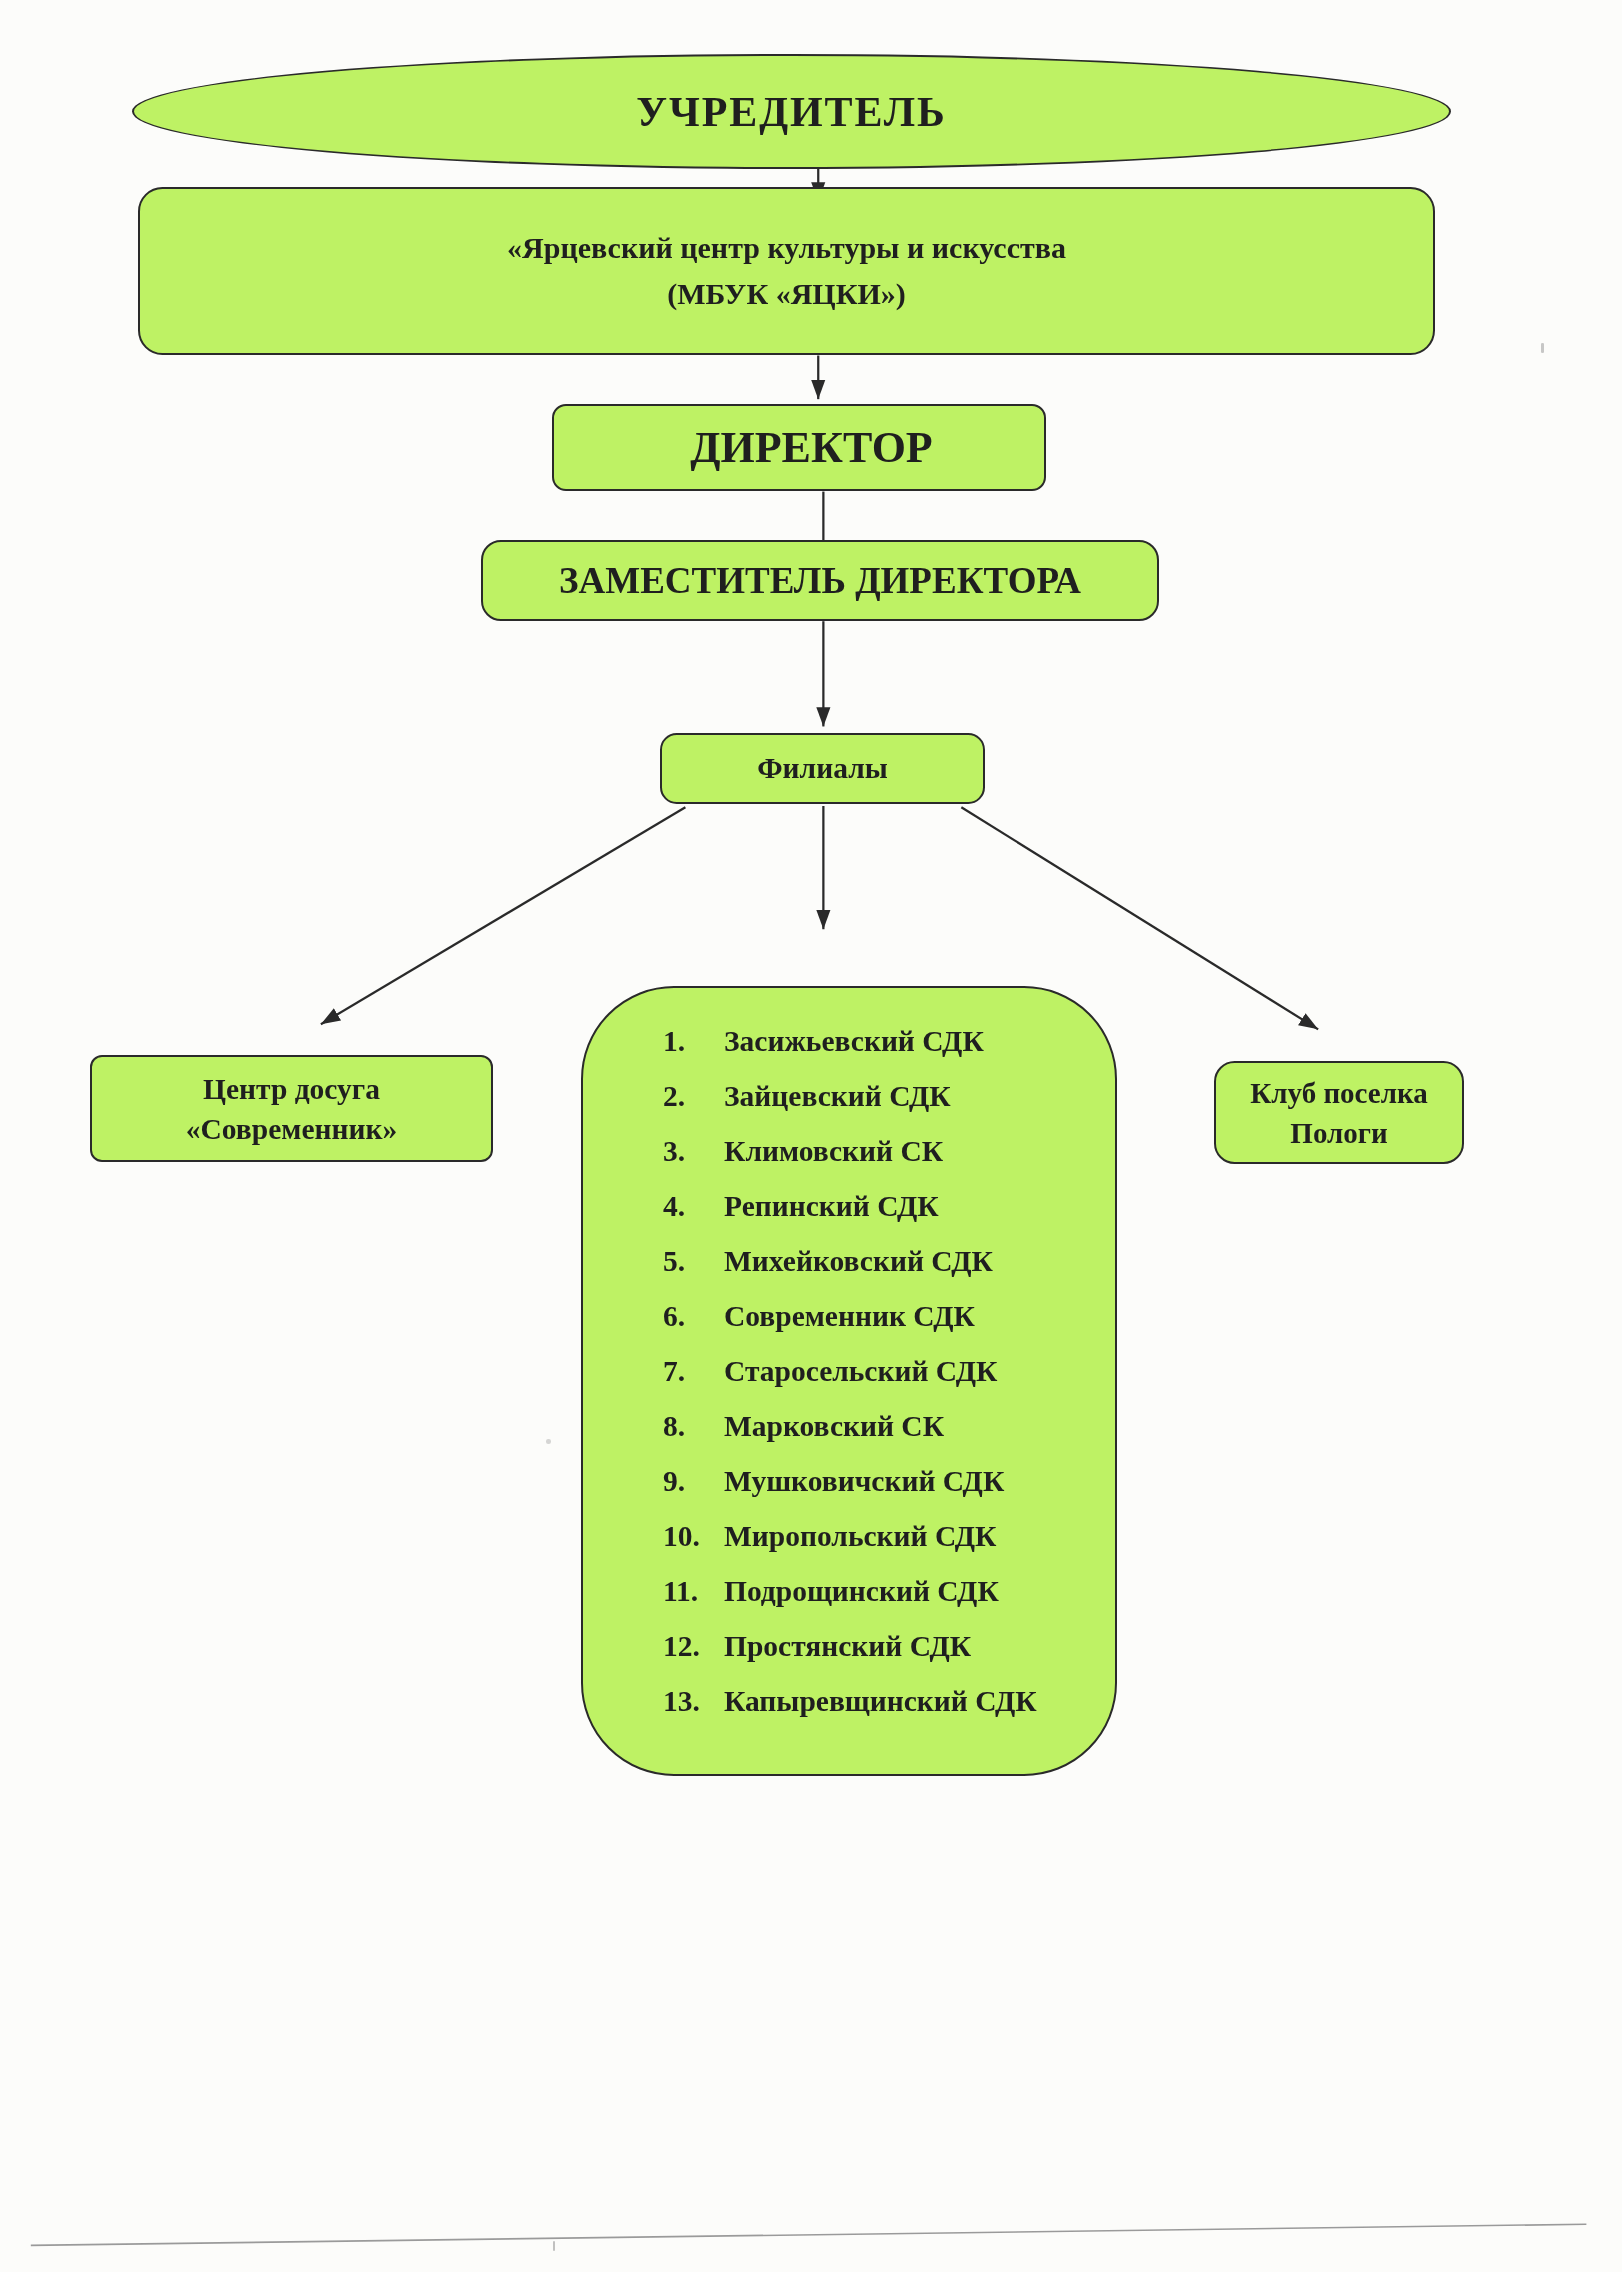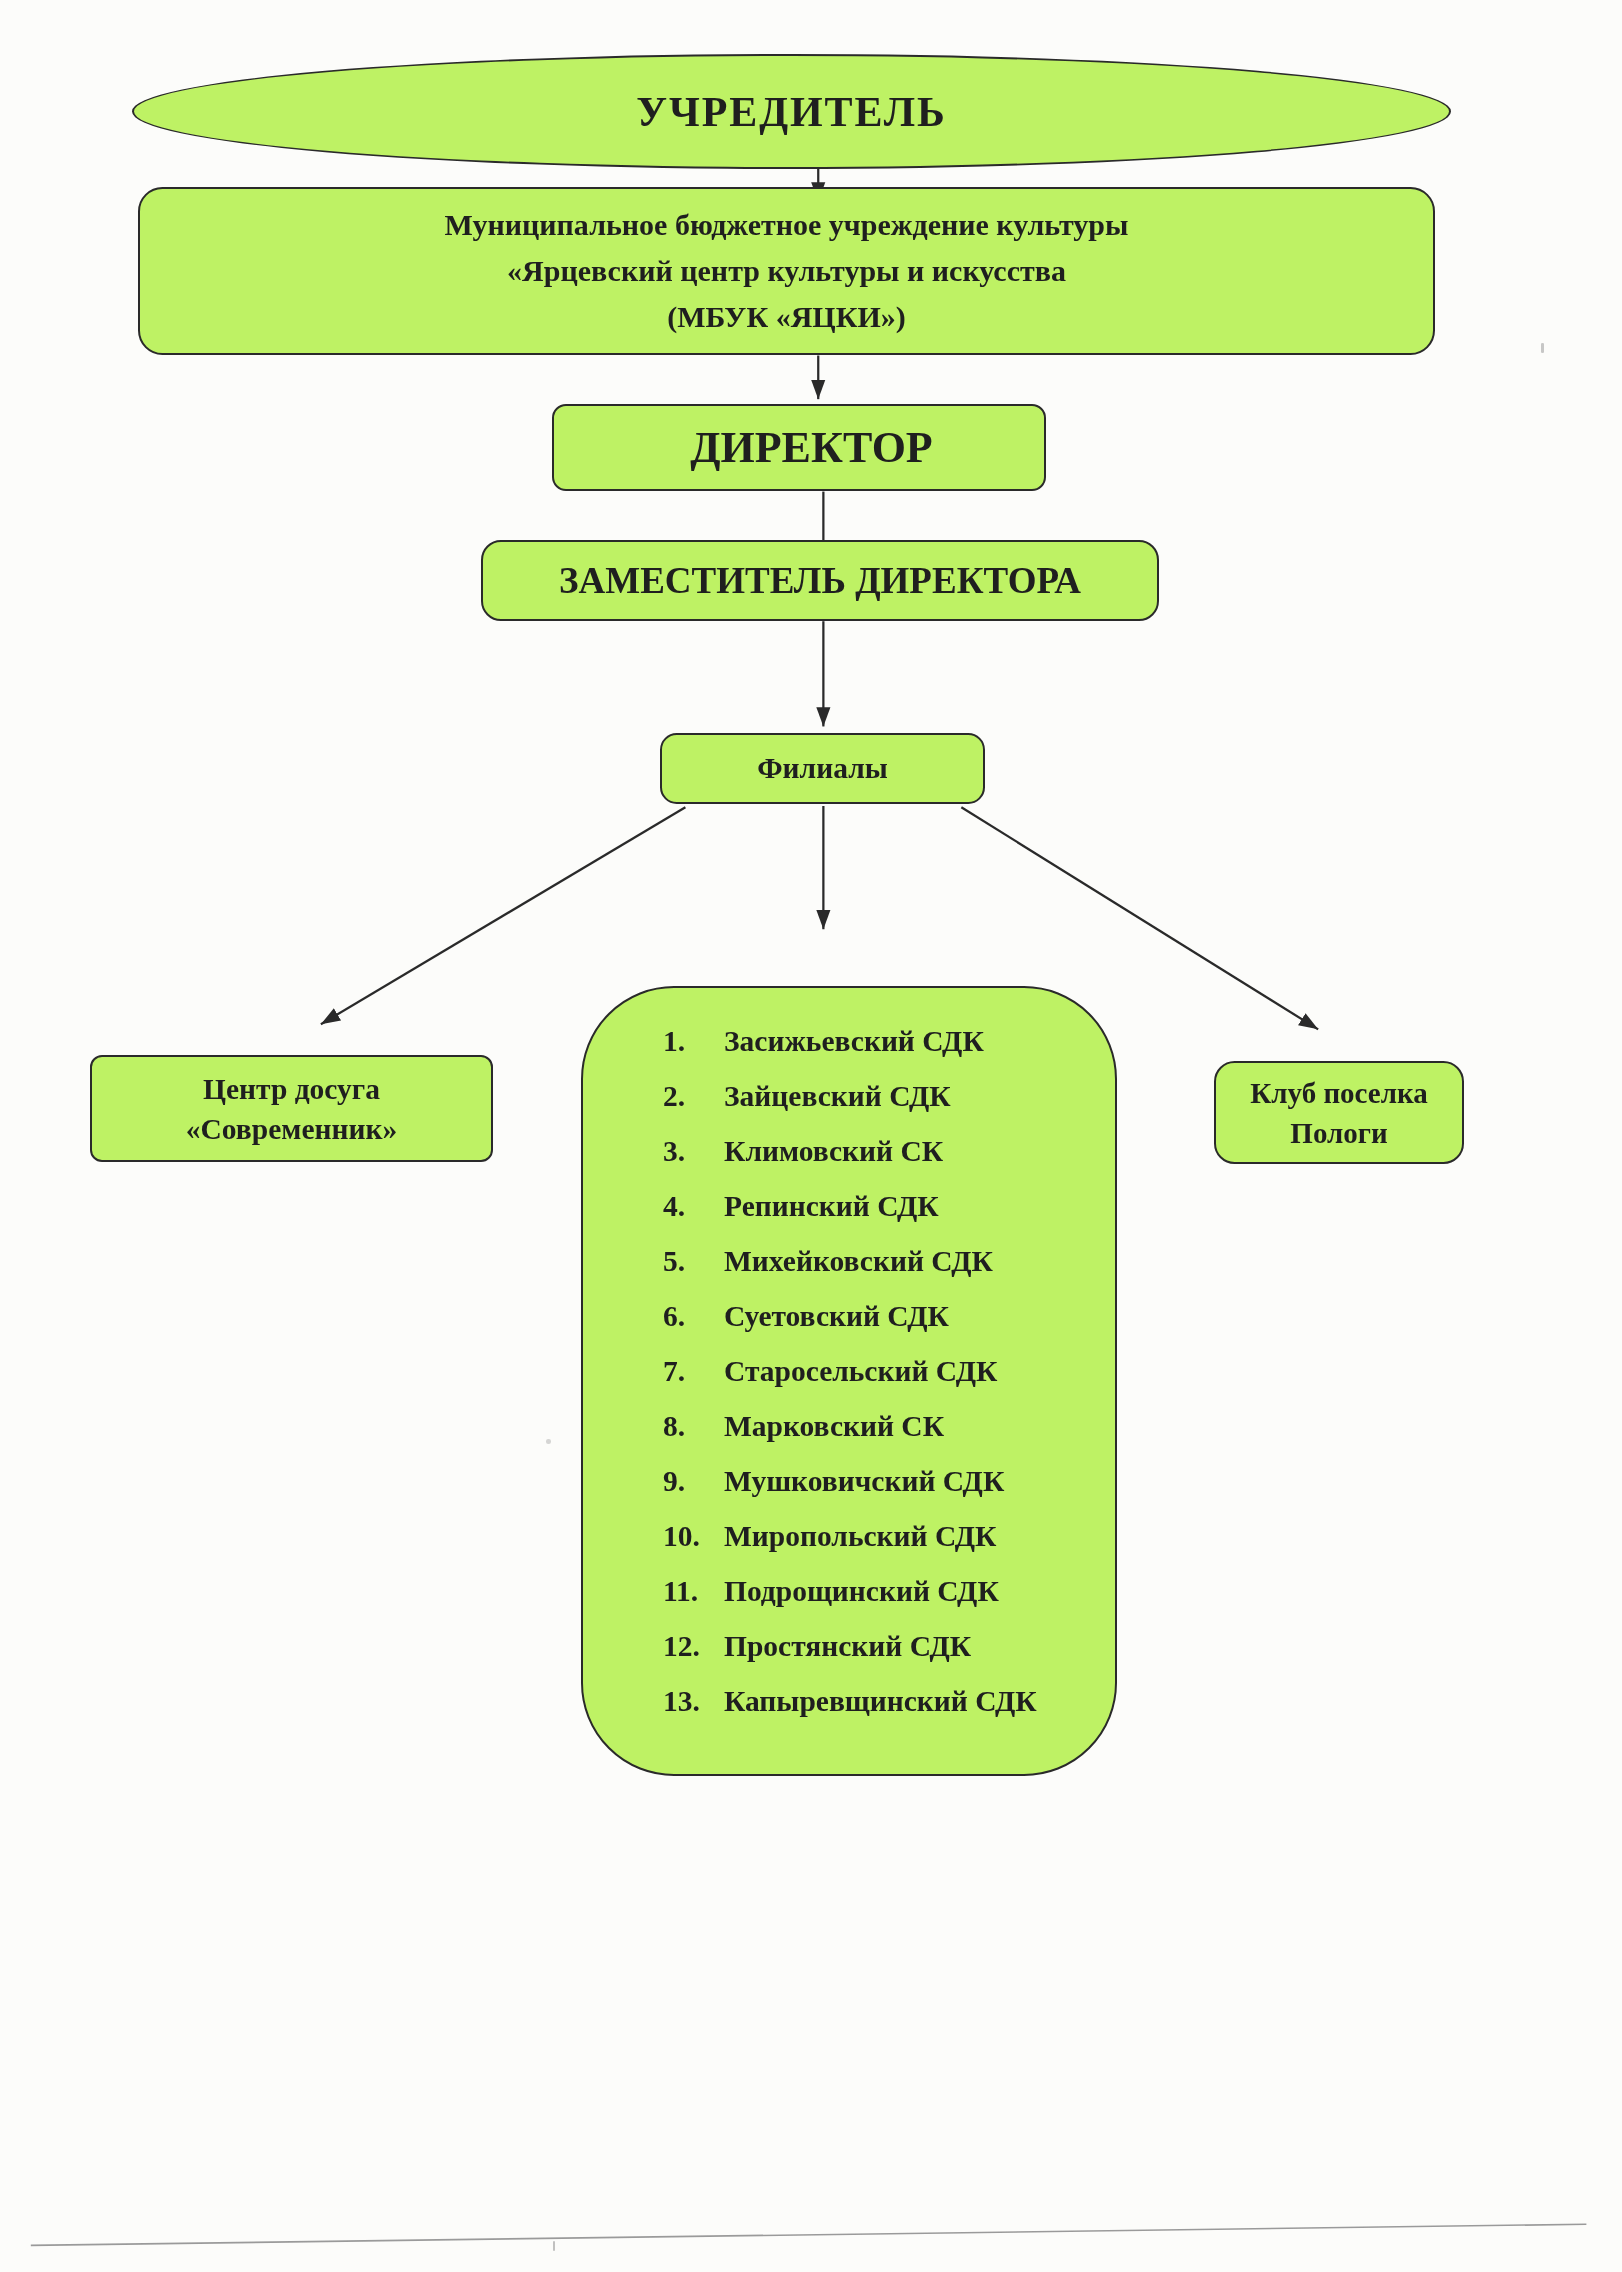--- a/index.html
+++ b/index.html
@@ -105,21 +105,20 @@
     <line x1="1498" y1="1258" x2="2054" y2="1604" stroke="#2a2a2a" stroke-width="3.5" marker-end="url(#ah)"></line>
 
     <line x1="48" y1="3499" x2="2472" y2="3466" stroke="#8a8a8a" stroke-width="2.5" opacity="0.85"></line>
   </svg>
 
   <div class="node ellipse">
     <span>УЧРЕДИТЕЛЬ</span>
   </div>
 
   <div class="node institution">
-    <span>Муниципальное бюджетное учреждение культуры</span>
     <span>«Ярцевский центр культуры и искусства</span>
     <span>(МБУК «ЯЦКИ»)</span>
   </div>
 
   <div class="node director">
     <span>ДИРЕКТОР</span>
   </div>
 
   <div class="node deputy">
     <span>ЗАМЕСТИТЕЛЬ ДИРЕКТОРА</span>
@@ -150,21 +149,21 @@
     <div class="li">
         <span class="num">4.</span>
         <span>Репинский СДК</span>
       </div>
     <div class="li">
         <span class="num">5.</span>
         <span>Михейковский СДК</span>
       </div>
     <div class="li">
         <span class="num">6.</span>
-        <span>Суетовский СДК</span>
+        <span>Современник СДК</span>
       </div>
     <div class="li">
         <span class="num">7.</span>
         <span>Старосельский СДК</span>
       </div>
     <div class="li">
         <span class="num">8.</span>
         <span>Марковский СК</span>
       </div>
     <div class="li">

